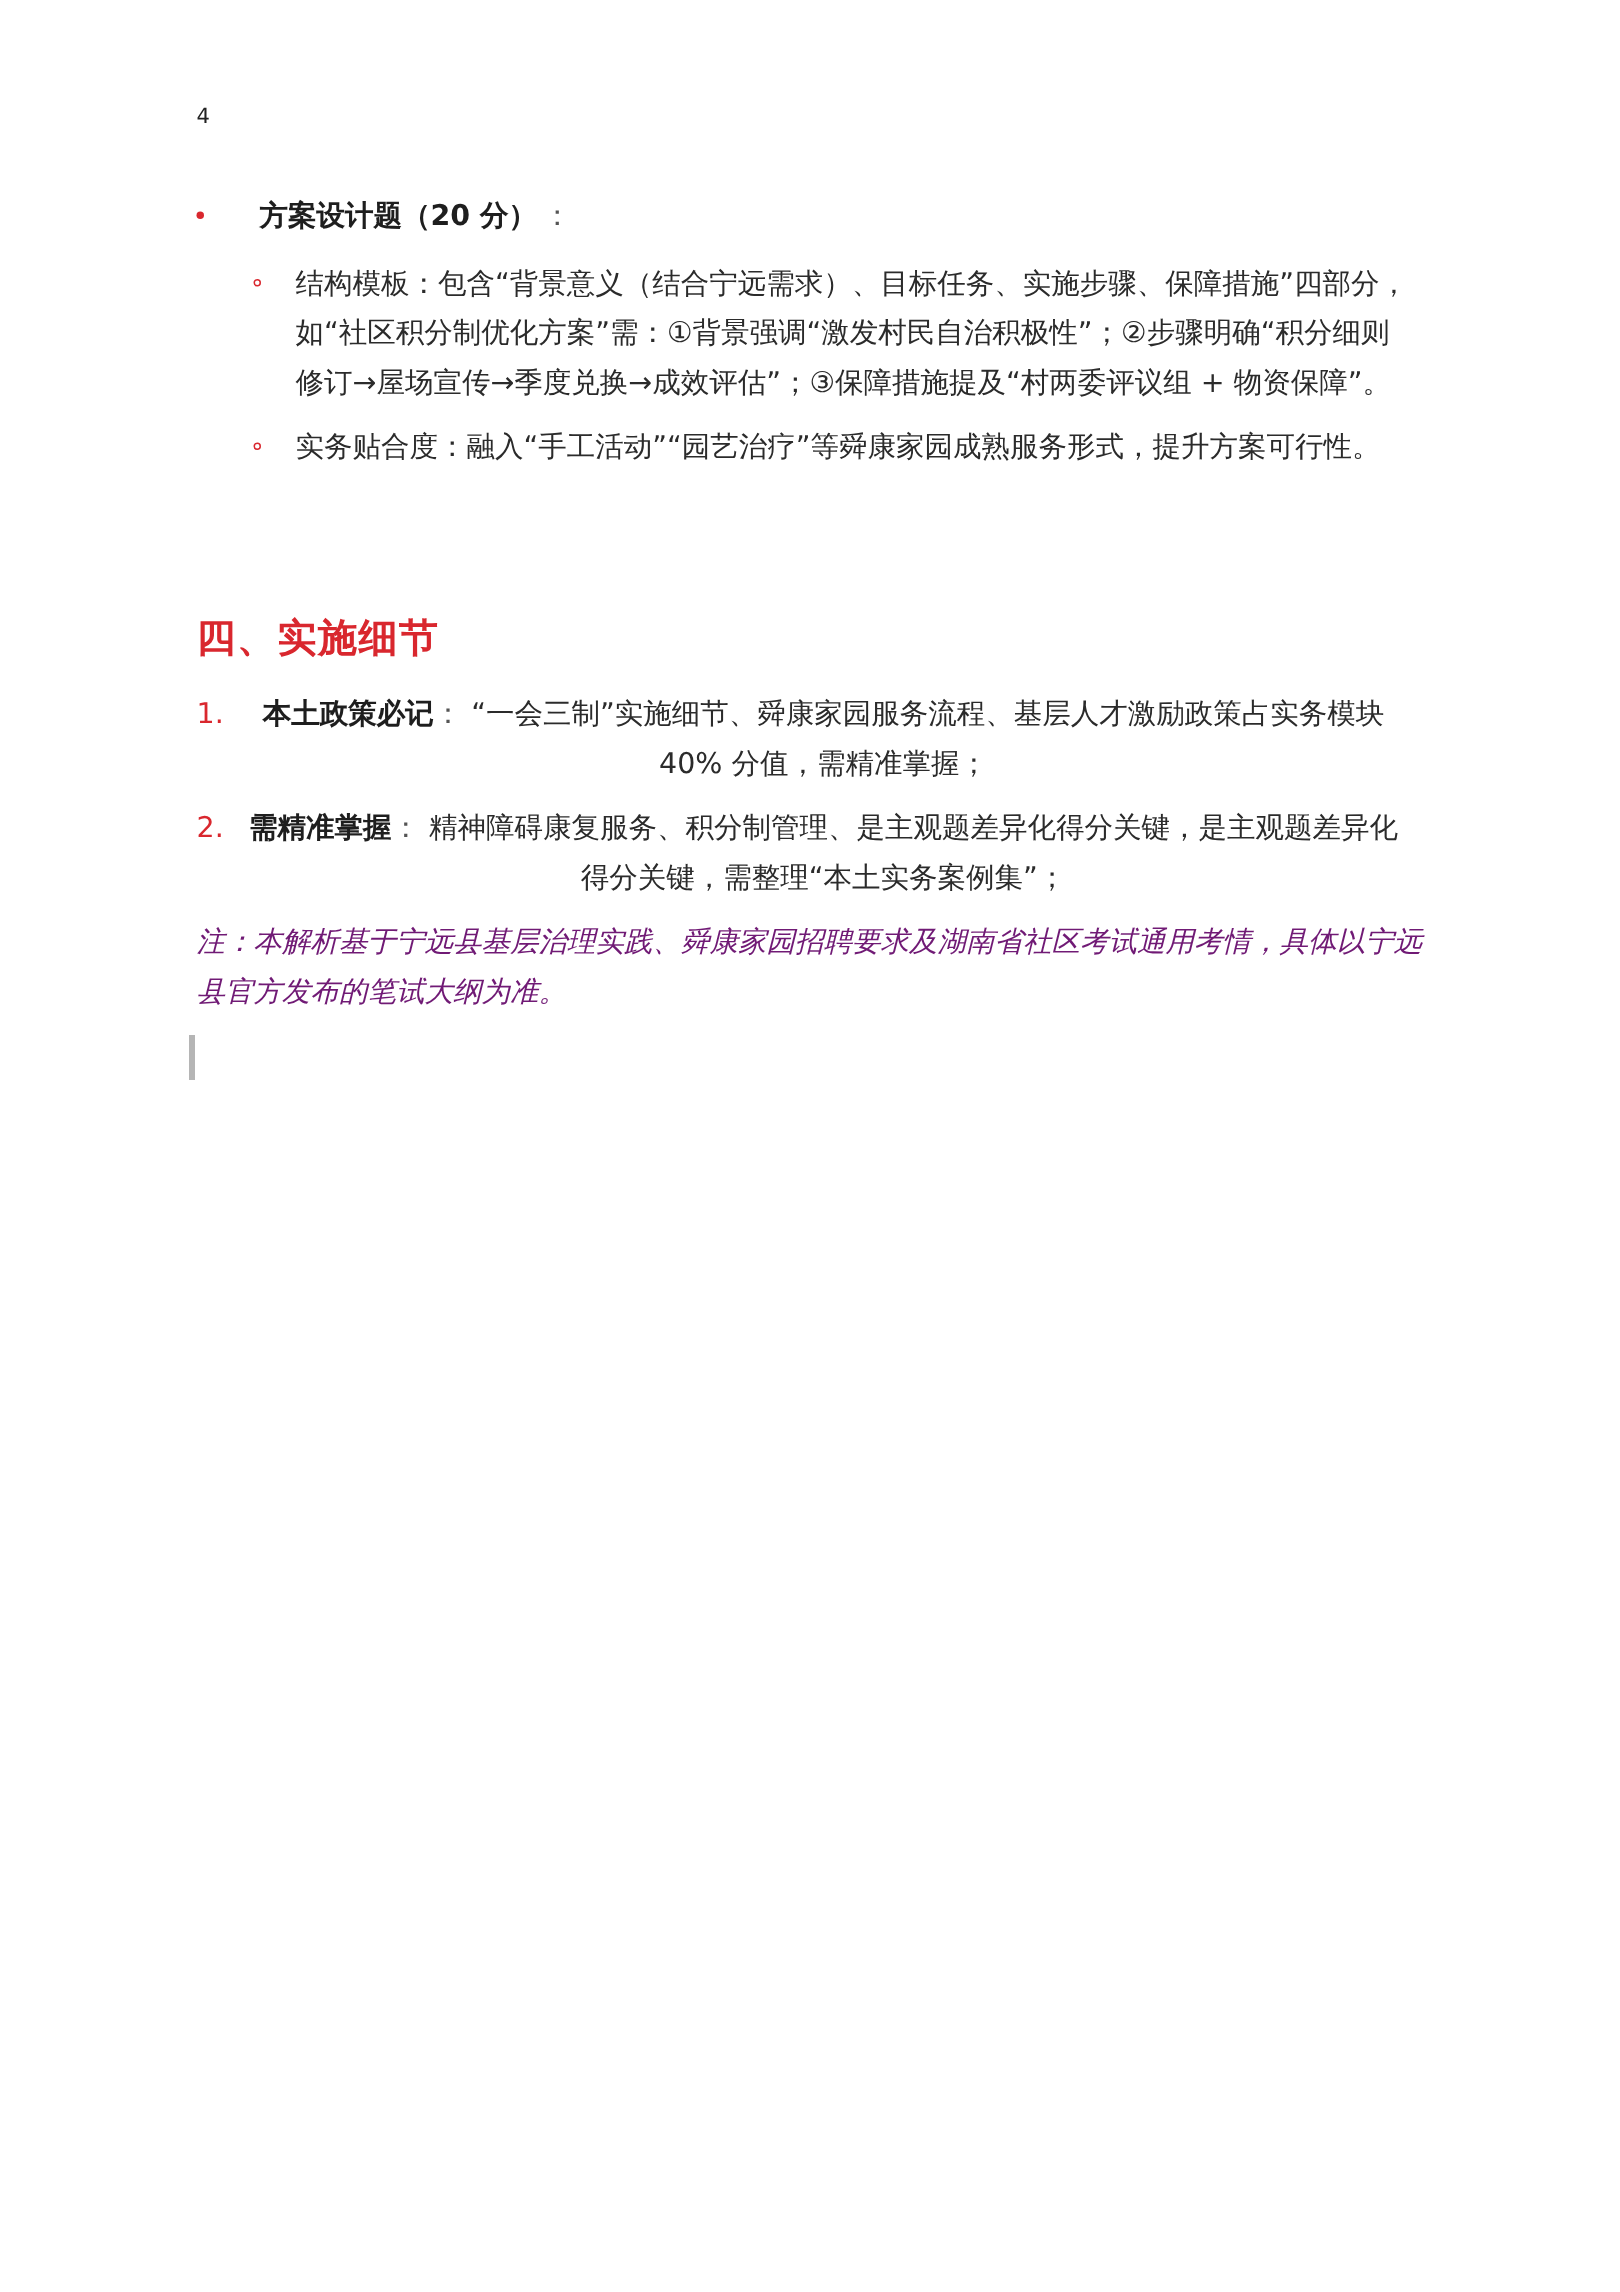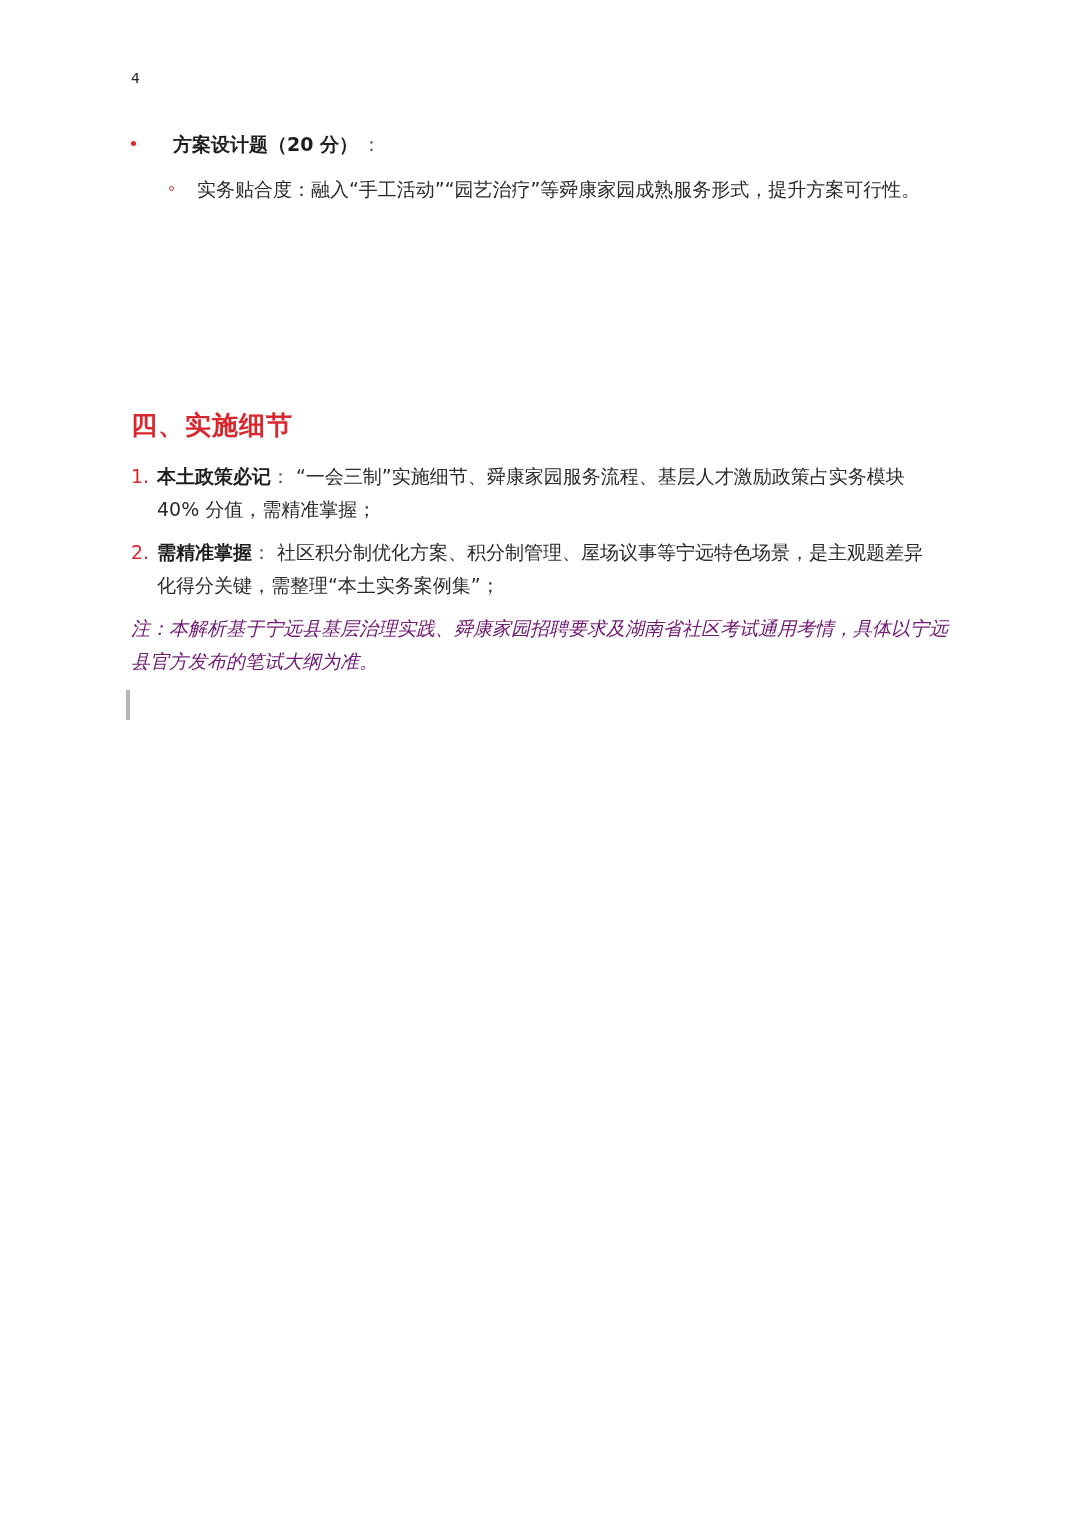--- a/index.html
+++ b/index.html
@@ -33,21 +33,21 @@
       border: 1px solid #d9272e; border-radius: 50%; box-sizing: border-box;
     }
     .sub-text { margin-left: 25px; display: block; }
     .section-heading {
       position: absolute; left: 131px; top: 408px;
       font-size: 26px; font-weight: bold; color: #d9272e; letter-spacing: 1px;
     }
     .ordered-list { position: absolute; left: 131px; top: 460px; width: 810px; }
     .ol-item { position: relative; font-size: 19px; line-height: 33px; margin-bottom: 10px; }
     .ol-num { position: absolute; left: 0; top: 0; color: #d9272e; }
-    .ol-body { display: block; margin-left: 26px; }
+    .ol-body { display: block; margin-left: 26px; text-align: center; }
     .ol-body .strong { font-weight: bold; color: #1e1e1e; }
     .ol-body .colon { color: #555; margin-right: 6px; }
     .note {
       position: absolute; left: 131px; top: 612px; width: 830px;
       font-size: 19px; line-height: 33px; font-style: italic; color: #701a75;
     }
     .cursor-bar {
       position: absolute; left: 126px; top: 690px; width: 4px; height: 30px;
       background: #b5b5b5;
     }
@@ -58,32 +58,36 @@
 <div class="page-number">4</div>
 
 <div class="bullet-item">
   <span class="bullet-dot"></span>
   <span class="bullet-title"><span>方案设计题（20 分）</span><span class="colon">：</span></span>
 </div>
 
 <div class="sub-list">
   <div class="sub-item">
     <span class="sub-marker"></span>
+    <span class="sub-text">结构模板：包含“背景意义（结合宁远需求）、目标任务、实施步骤、保障措施”四部分，如“社区积分制优化方案”需：①背景强调“激发村民自治积极性”；②步骤明确“积分细则修订→屋场宣传→季度兑换→成效评估”；③保障措施提及“村两委评议组 + 物资保障”。</span>
+  </div>
+  <div class="sub-item">
+    <span class="sub-marker"></span>
     <span class="sub-text">实务贴合度：融入“手工活动”“园艺治疗”等舜康家园成熟服务形式，提升方案可行性。</span>
   </div>
 </div>
 
 <div class="section-heading">四、实施细节</div>
 
 <div class="ordered-list">
   <div class="ol-item">
     <span class="ol-num">1.</span>
     <span class="ol-body"><span class="strong">本土政策必记</span><span class="colon">：</span><span>“一会三制”实施细节、舜康家园服务流程、基层人才激励政策占实务模块 40% 分值，需精准掌握；</span></span>
   </div>
   <div class="ol-item">
     <span class="ol-num">2.</span>
-    <span class="ol-body"><span class="strong">需精准掌握</span><span class="colon">：</span><span>社区积分制优化方案、积分制管理、屋场议事等宁远特色场景，是主观题差异化得分关键，需整理“本土实务案例集”；</span></span>
+    <span class="ol-body"><span class="strong">需精准掌握</span><span class="colon">：</span><span>精神障碍康复服务、积分制管理、是主观题差异化得分关键，是主观题差异化得分关键，需整理“本土实务案例集”；</span></span>
   </div>
 </div>
 
 <div class="note">注：本解析基于宁远县基层治理实践、舜康家园招聘要求及湖南省社区考试通用考情，具体以宁远县官方发布的笔试大纲为准。</div>
 
 <div class="cursor-bar"></div>
 
 </body></html>

